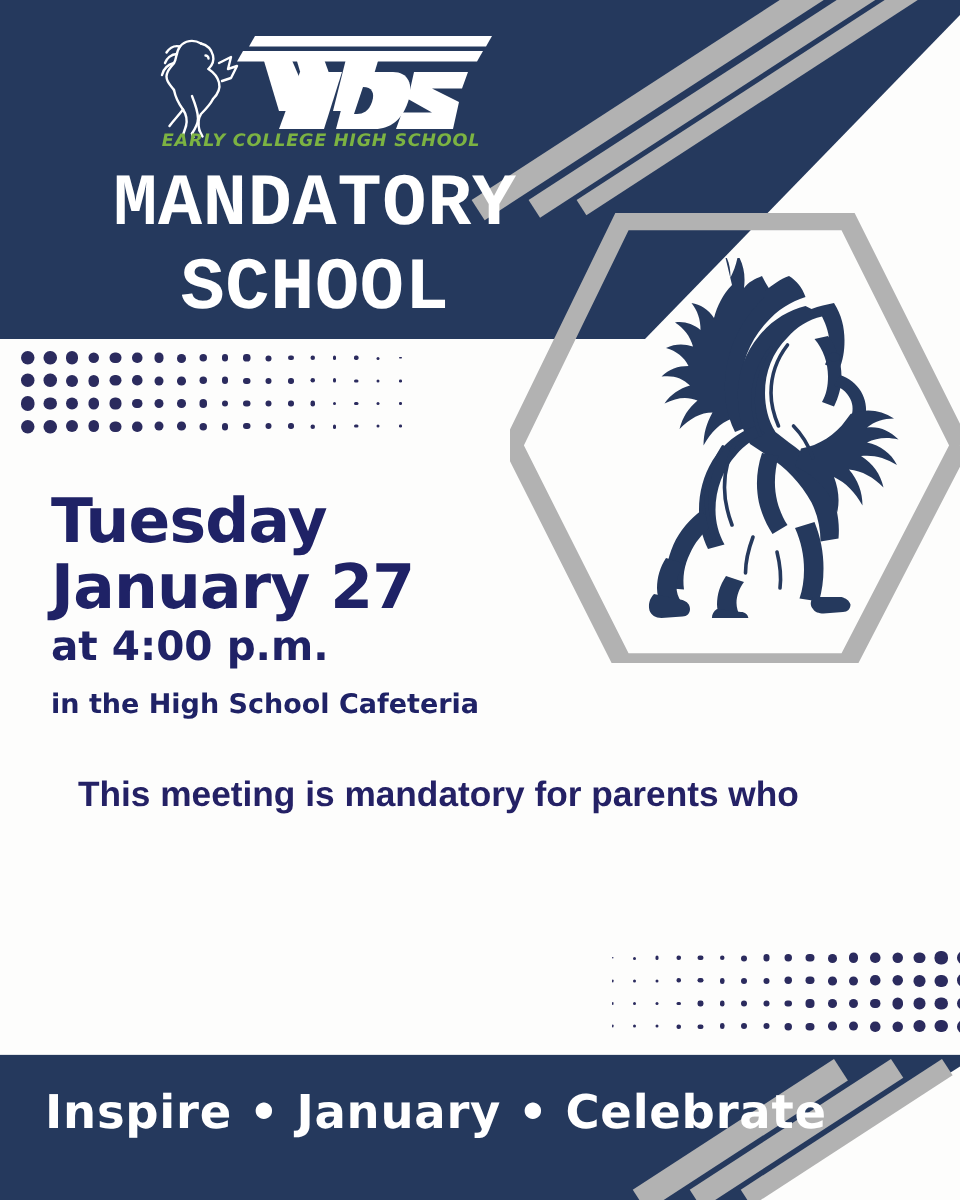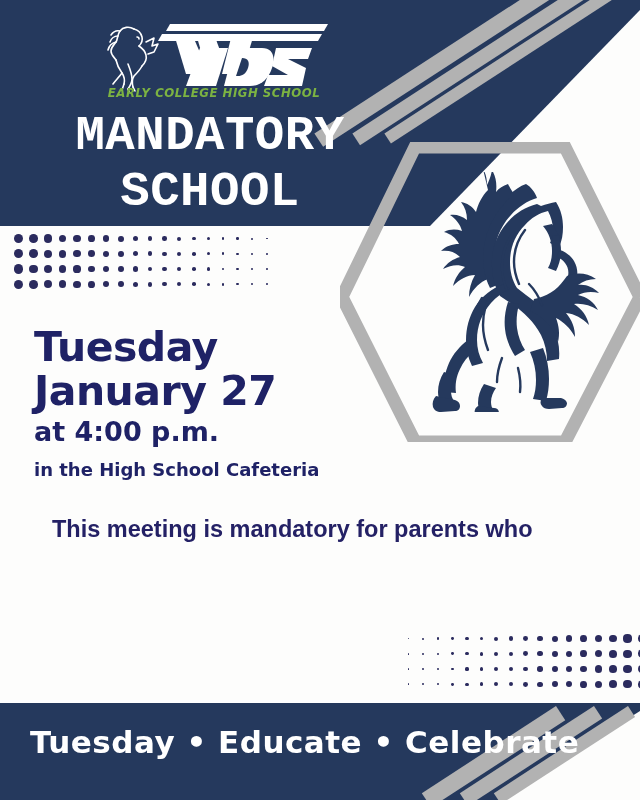--- a/index.html
+++ b/index.html
@@ -416,15 +416,15 @@
         <i class="dot" style="width: 8.20797px; height: 8.20797px; background: rgb(43, 43, 94); left: 219.496px; top: 0.496015px;"></i>
         <i class="dot" style="width: 8.70166px; height: 8.70166px; background: rgb(43, 43, 94); left: 233.849px; top: 0.249171px;"></i>
       </span>
     </div>
 
   <div class="footer-strip-top"></div>
   <div class="footer-band"></div>
   <div class="fstripe f1"></div>
   <div class="fstripe f2"></div>
   <div class="fstripe f3"></div>
-  <div class="footer-text">Tuesday • Educate • Celebrate</div>
+  <div class="footer-text">Inspire • January • Celebrate</div>
 
 </div>
 
 </body></html>

